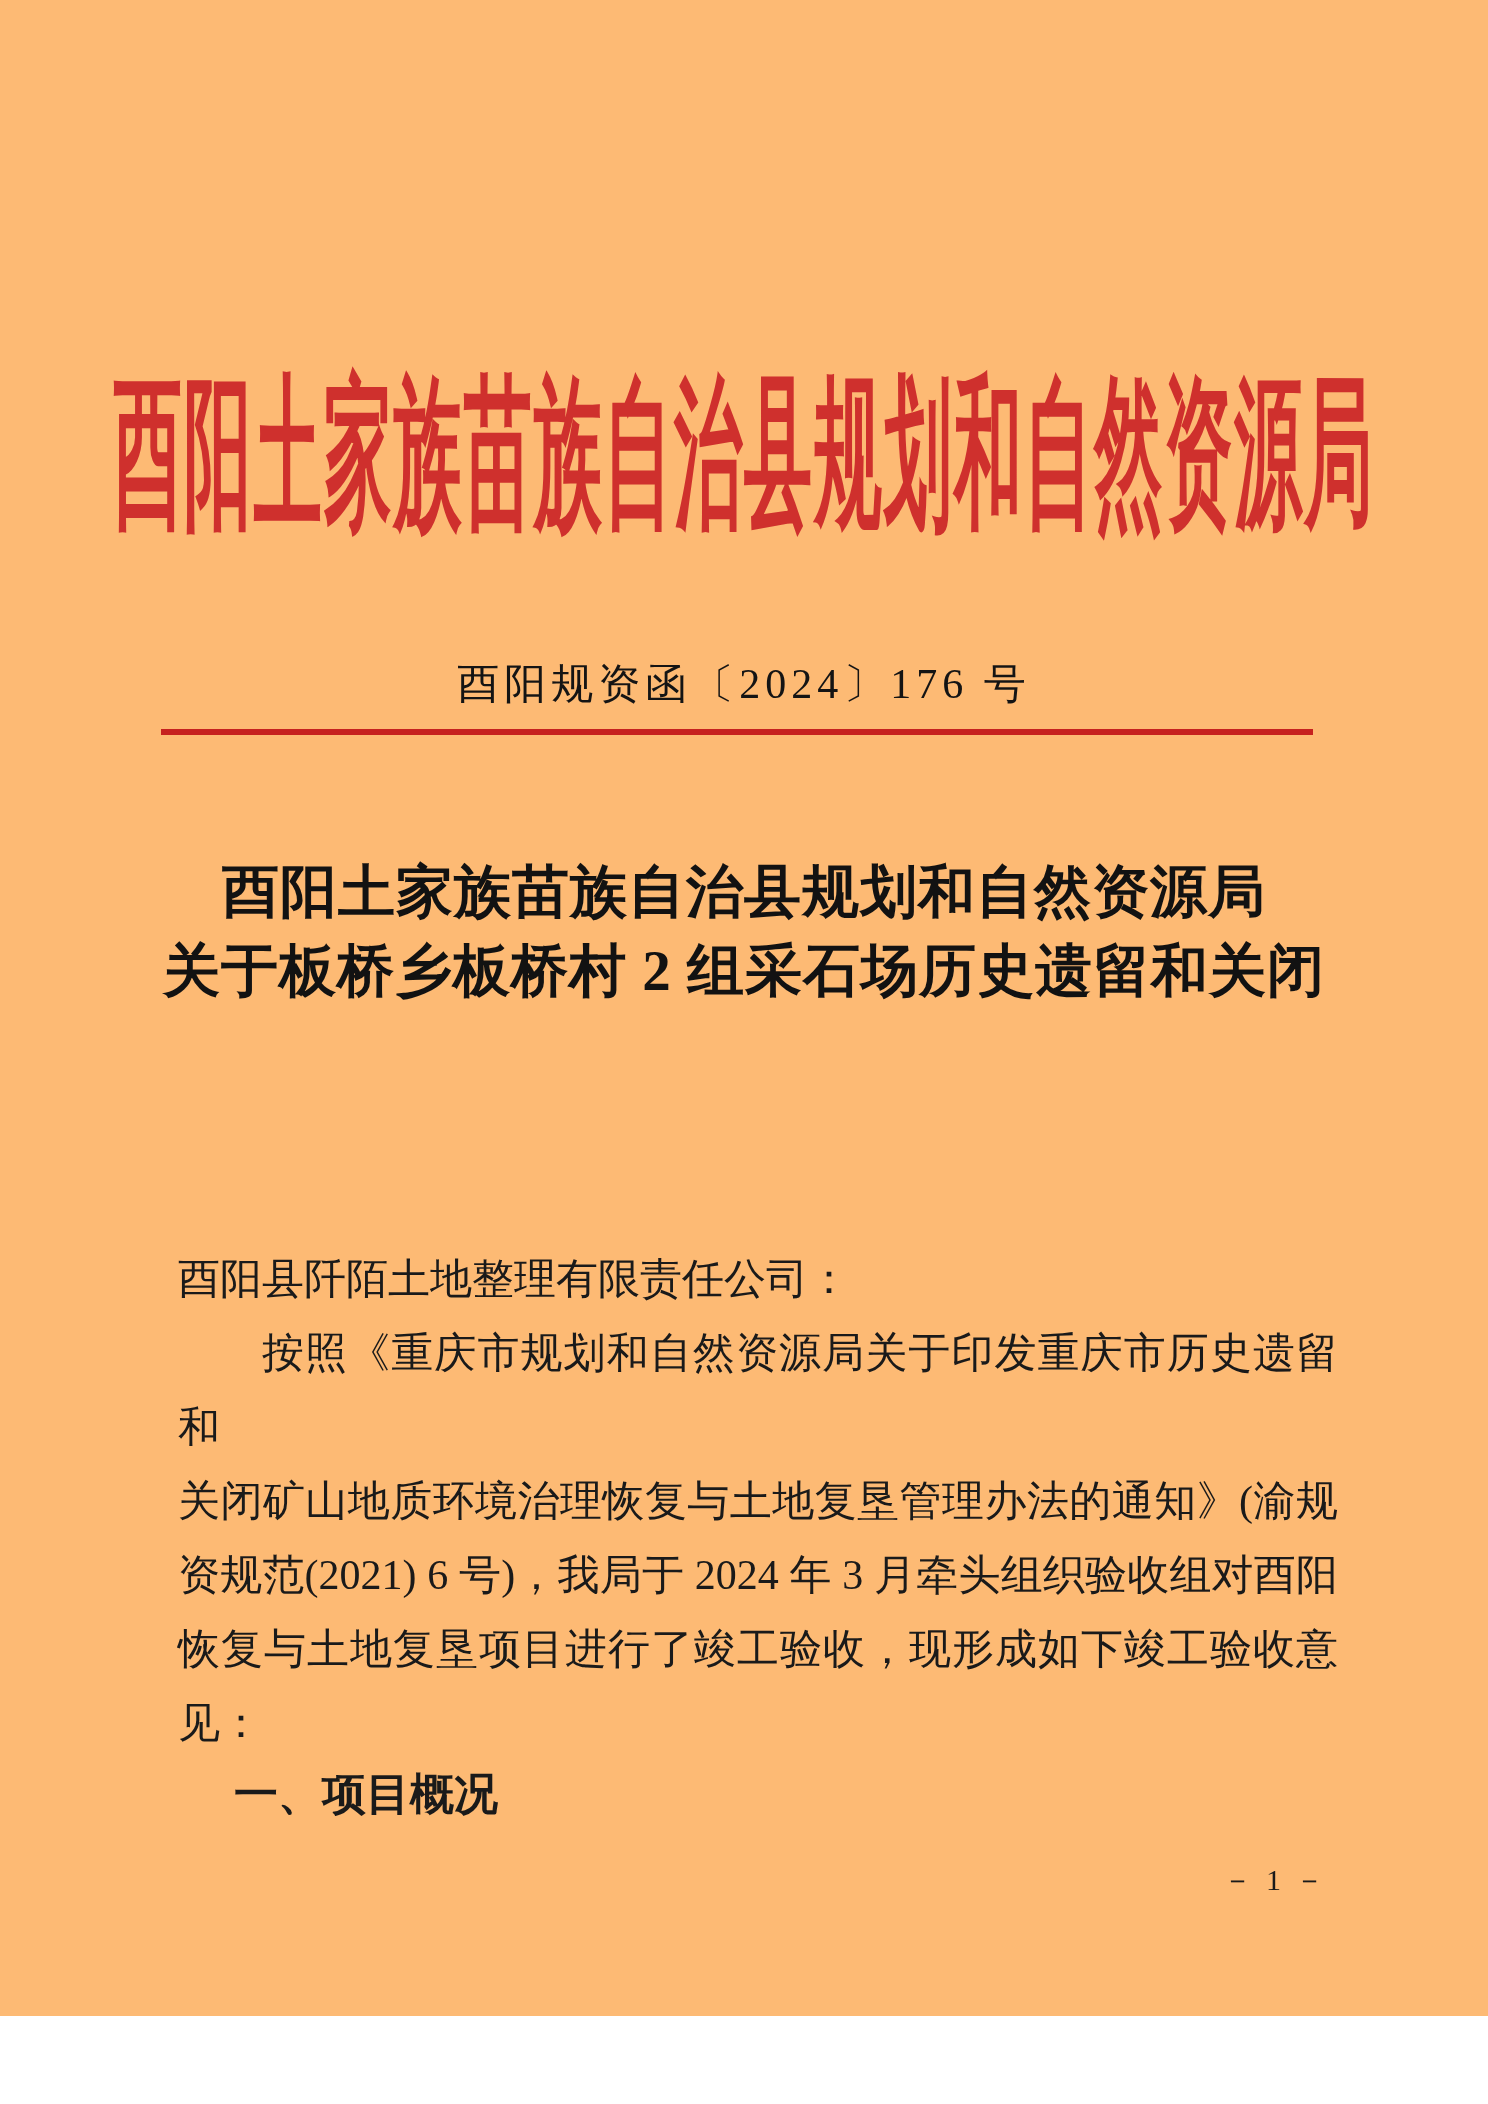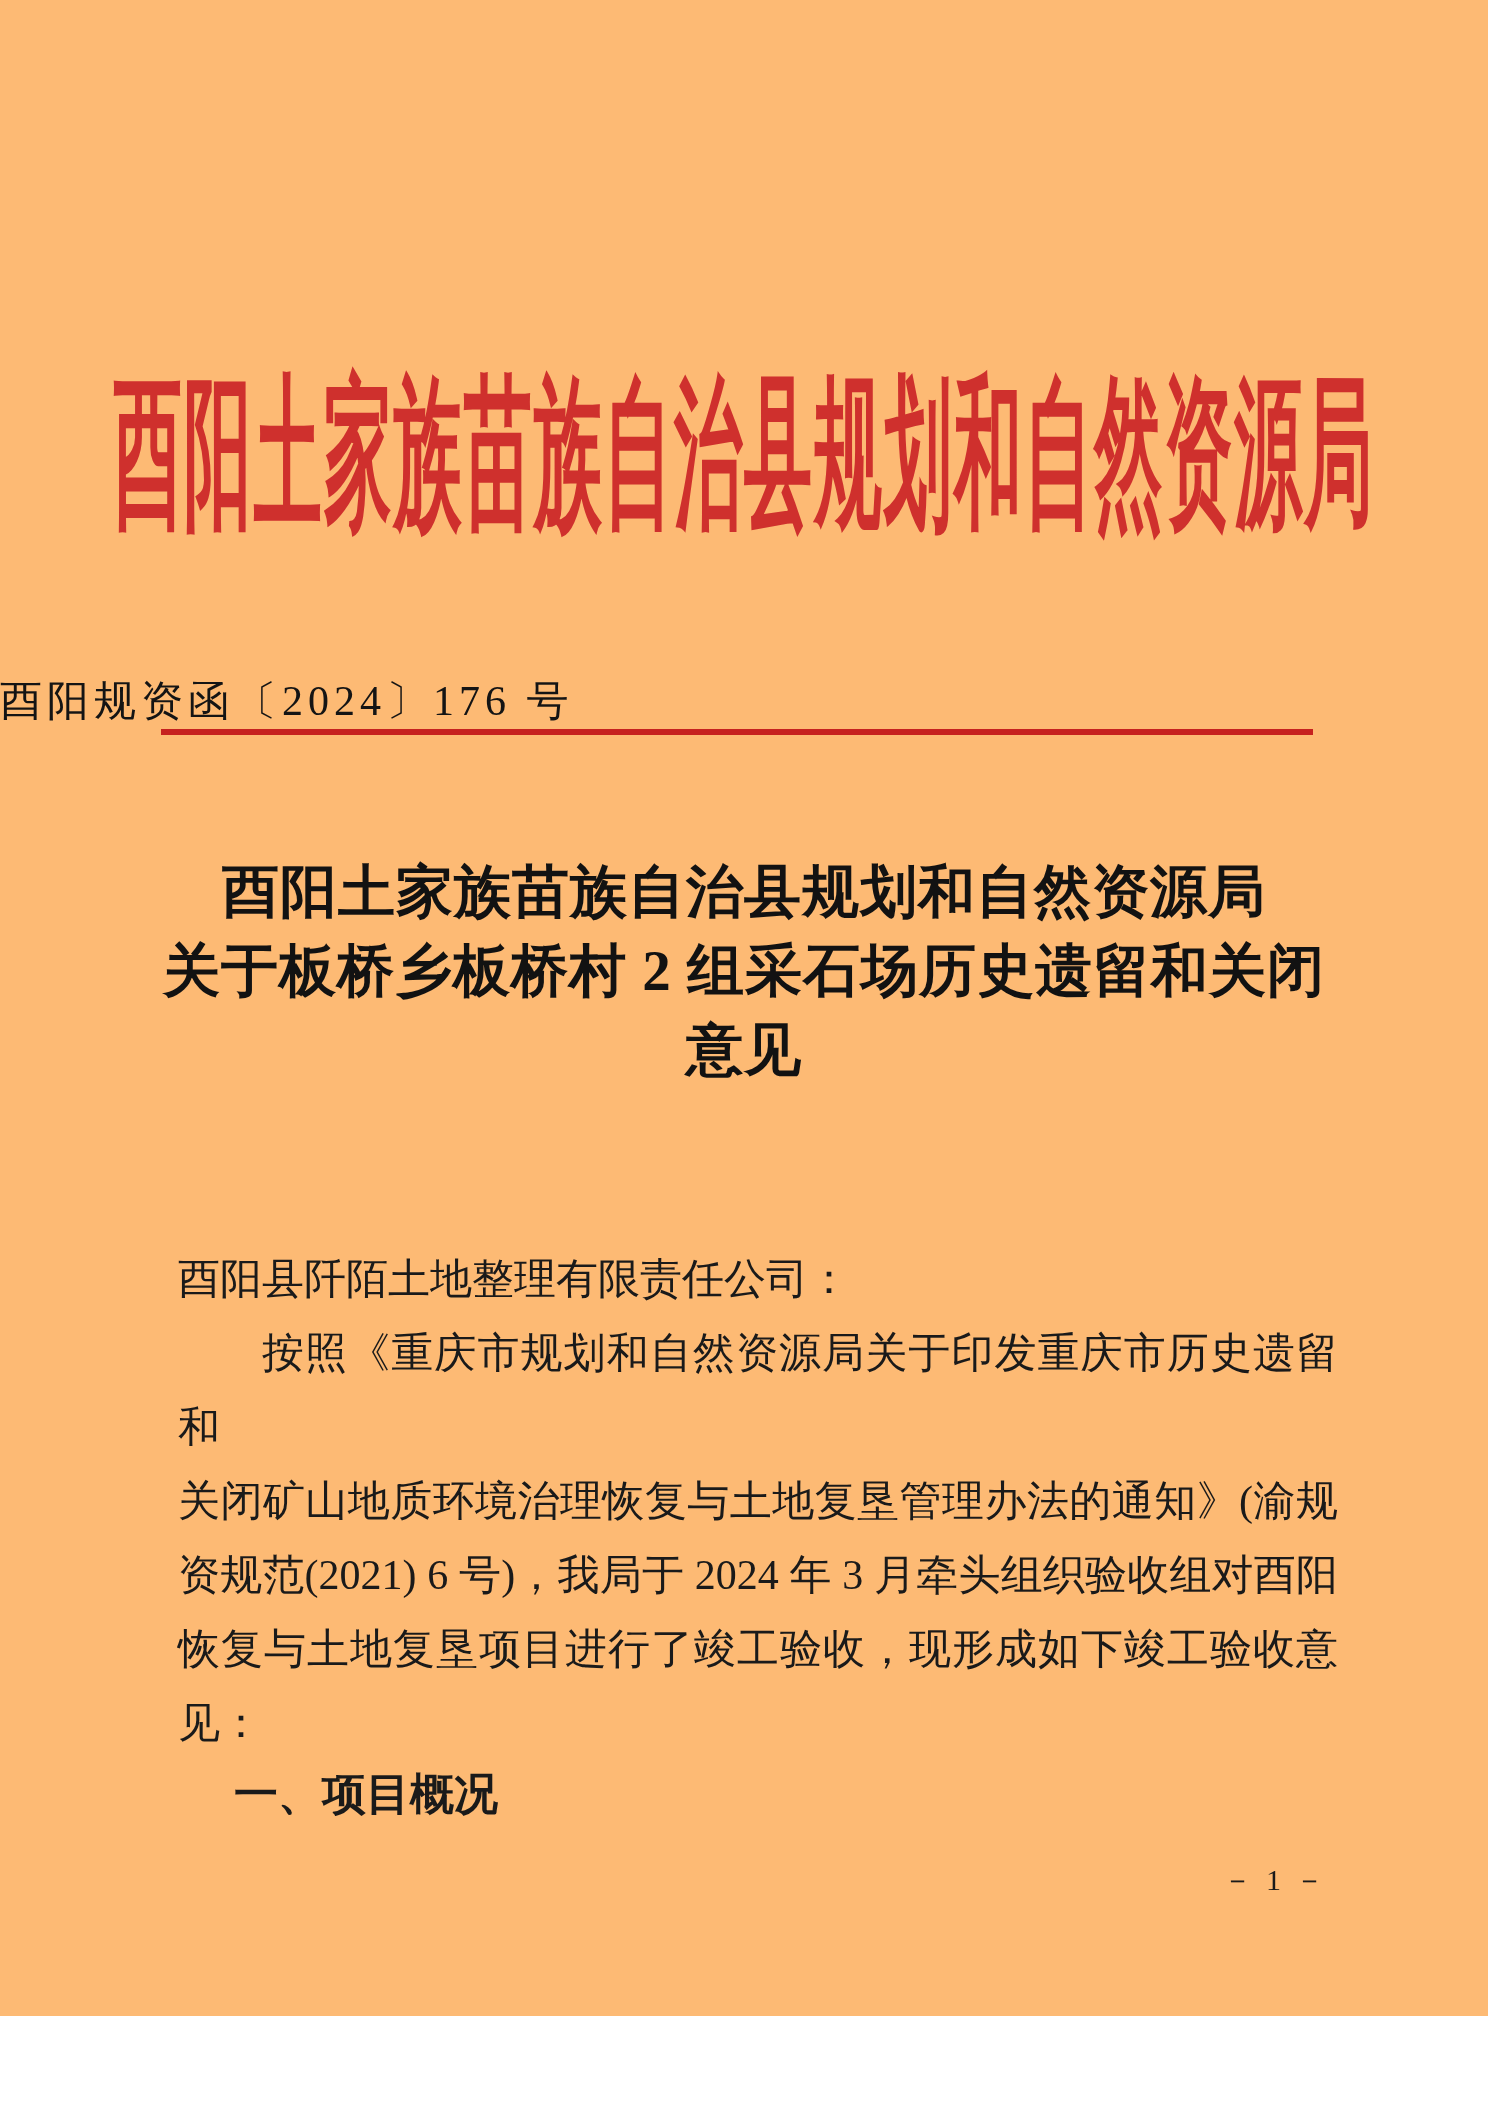--- a/index.html
+++ b/index.html
@@ -36,25 +36,25 @@
     transform: scale(1.03, 2.5);
     transform-origin: center center;
     font-family: "Liberation Serif", serif;
   }
   
   .doc-number {
     position: absolute;
     top: 656px;
     left: 0;
     width: 100%;
+    text-align: center;
     font-size: 42px;
     letter-spacing: 5px;
     color: #141414;
     font-family: "Liberation Serif", serif;
-    margin-top: 17px;
   }
   
   .red-rule {
     position: absolute;
     top: 729px;
     left: 161px;
     width: 1152px;
     height: 6px;
     background: #c6211f;
   }
@@ -122,21 +122,20 @@
     <span class="agency-text">酉阳土家族苗族自治县规划和自然资源局</span>
   </div>
 
   <div class="doc-number">酉阳规资函〔2024〕176 号</div>
 
   <div class="red-rule"></div>
 
   <div class="doc-title">
     <div>酉阳土家族苗族自治县规划和自然资源局</div>
     <div>关于板桥乡板桥村 2 组采石场历史遗留和关闭</div>
-    <div>意见</div>
   </div>
 
   <div class="doc-body">
     <div class="body-line">酉阳县阡陌土地整理有限责任公司：</div>
     <div class="body-line just indent">按照《重庆市规划和自然资源局关于印发重庆市历史遗留和</div>
     <div class="body-line just">关闭矿山地质环境治理恢复与土地复垦管理办法的通知》(渝规</div>
     <div class="body-line just">资规范(2021) 6 号)，我局于 2024 年 3 月牵头组织验收组对酉阳</div>
     <div class="body-line just">恢复与土地复垦项目进行了竣工验收，现形成如下竣工验收意</div>
     <div class="body-line">见：</div>
     <div class="body-line section-heading">一、项目概况</div>

